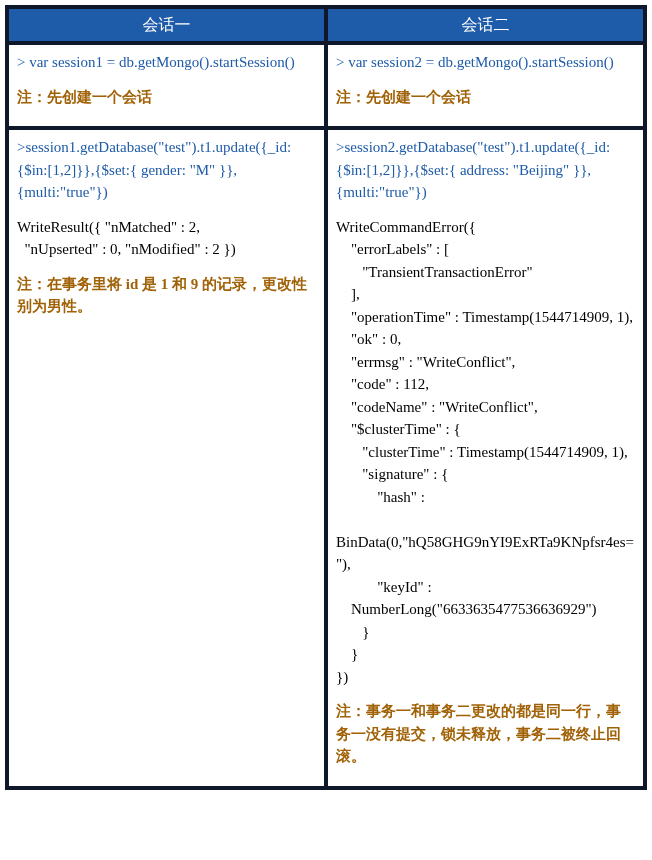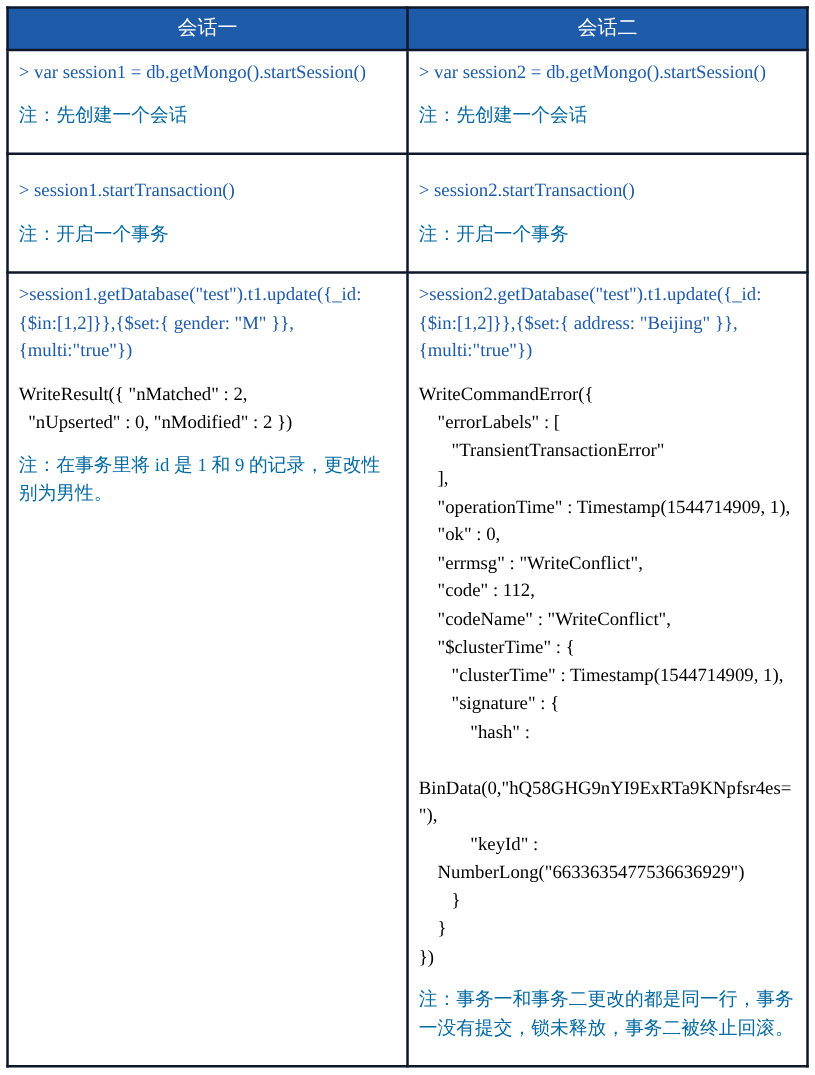--- a/index.html
+++ b/index.html
@@ -9,42 +9,42 @@
       background: #fff;
       width: 652px;
       box-sizing: border-box;
     }
     table {
       border-collapse: collapse;
       width: 100%;
       table-layout: fixed;
     }
     th, td {
-      border: 2px solid #0f172a;
+      border: 4px solid #0f172a;
       vertical-align: top;
       padding: 6px 8px;
       font-size: 15px;
       line-height: 1.5;
       word-wrap: break-word;
     }
     th {
       background: #1e5ba8;
       color: #fff;
       text-align: center;
       font-weight: normal;
       font-size: 16px;
       padding: 4px;
     }
     .cmd {
       color: #1e5ba8;
       font-weight: normal;
     }
     .note {
-      color: #0369a1;
-      font-weight: normal;
+      color: #a16207;
+      font-weight: bold;
     }
     .out {
       color: #000;
     }
     .spacer {
       height: 12px;
     }
     .pre {
       white-space: pre-wrap;
       font-family: "Times New Roman", serif;
@@ -65,36 +65,20 @@
       <td>
         <div class="cmd">&gt; var session1 = db.getMongo().startSession()</div>
         <div class="spacer"></div>
         <div class="note">注：先创建一个会话</div>
         <div class="spacer"></div>
       </td>
       <td>
         <div class="cmd">&gt; var session2 = db.getMongo().startSession()</div>
         <div class="spacer"></div>
         <div class="note">注：先创建一个会话</div>
-        <div class="spacer"></div>
-      </td>
-    </tr>
-    <tr>
-      <td>
-        <div class="spacer"></div>
-        <div class="cmd">&gt; session1.startTransaction()</div>
-        <div class="spacer"></div>
-        <div class="note">注：开启一个事务</div>
-        <div class="spacer"></div>
-      </td>
-      <td>
-        <div class="spacer"></div>
-        <div class="cmd">&gt; session2.startTransaction()</div>
-        <div class="spacer"></div>
-        <div class="note">注：开启一个事务</div>
         <div class="spacer"></div>
       </td>
     </tr>
     <tr>
       <td>
         <div class="cmd">&gt;session1.getDatabase("test").t1.update({_id:{$in:[1,2]}},{$set:{ gender: "M" }},{multi:"true"})</div>
         <div class="spacer"></div>
         <div class="out pre">WriteResult({ "nMatched" : 2,
   "nUpserted" : 0, "nModified" : 2 })</div>
         <div class="spacer"></div>

